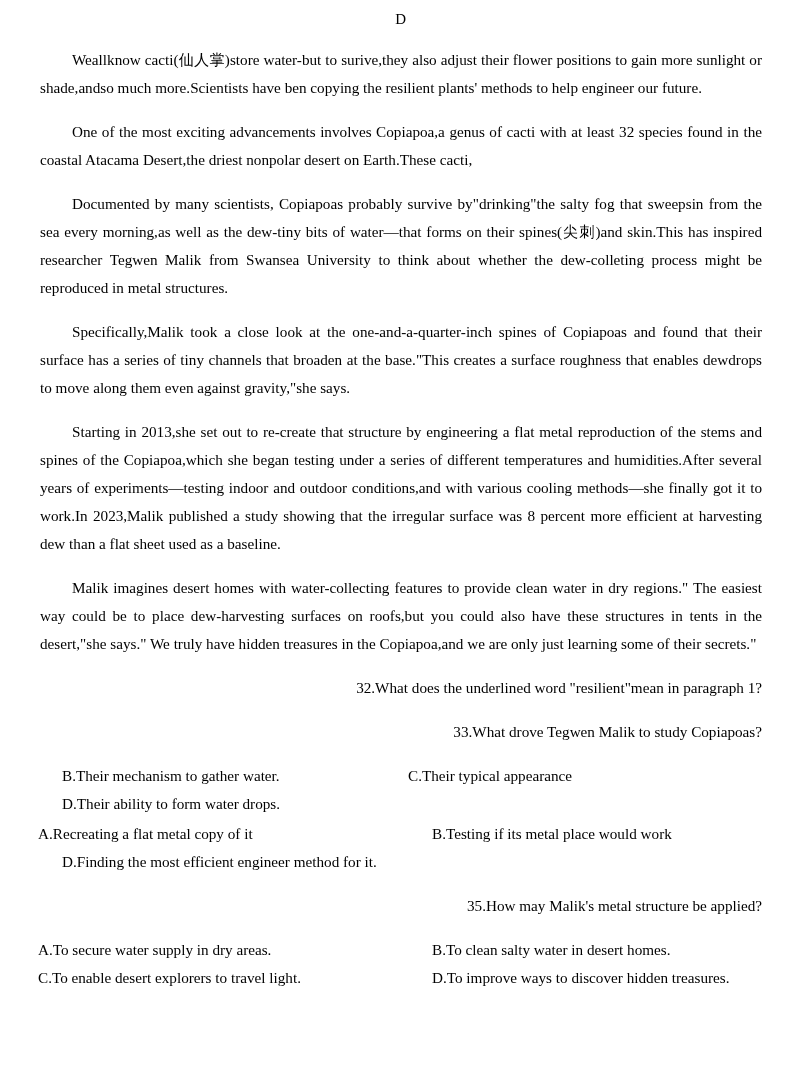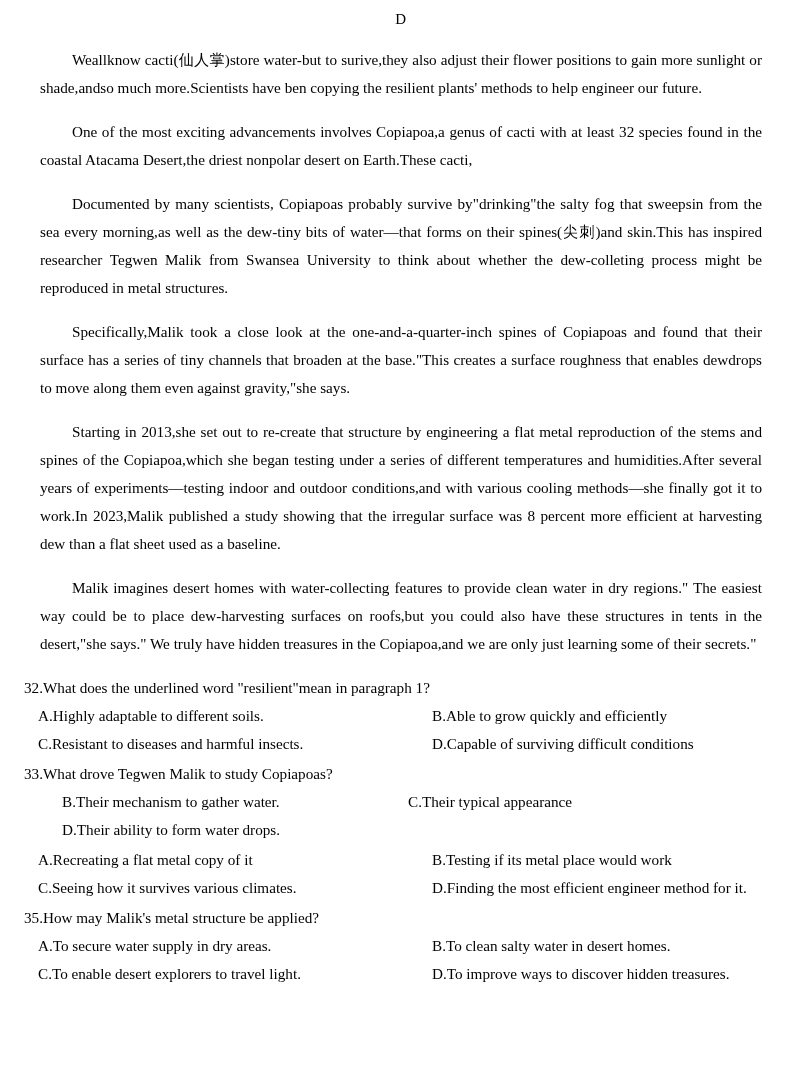--- a/index.html
+++ b/index.html
@@ -37,22 +37,22 @@
   }
   .para.noindent {
     text-indent: 0;
   }
   .q-block {
     margin-top: 2px;
   }
   .q-stem {
     font-size: 15.2px;
     line-height: 28px;
-    margin: 0;
-    text-align: left;
+    margin: 16px;
+    text-align: right;
   }
   .q-options {
     display: flex;
     flex-wrap: wrap;
     padding-left: 14px;
   }
   .q-opt {
     width: 50%;
     box-sizing: border-box;
     font-size: 15.2px;
@@ -72,42 +72,35 @@
 
   <p class="para">Weallknow cacti(仙人掌)store water-but to surive,they also adjust their flower positions to gain more sunlight or shade,andso much more.Scientists have ben copying the resilient plants' methods to help engineer our future.</p>
   <p class="para">One of the most exciting advancements involves Copiapoa,a genus of cacti with at least 32 species found in the coastal Atacama Desert,the driest nonpolar desert on Earth.These cacti,</p>
   <p class="para">Documented by many scientists, Copiapoas probably survive by"drinking"the salty fog that sweepsin from the sea every morning,as well as the dew-tiny bits of water—that forms on their spines(尖刺)and skin.This has inspired researcher Tegwen Malik from Swansea University to think about whether the dew-colleting process might be reproduced in metal structures.</p>
   <p class="para">Specifically,Malik took a close look at the one-and-a-quarter-inch spines of Copiapoas and found that their surface has a series of tiny channels that broaden at the base."This creates a surface roughness that enables dewdrops to move along them even against gravity,"she says.</p>
   <p class="para">Starting in 2013,she set out to re-create that structure by engineering a flat metal reproduction of the stems and spines of the Copiapoa,which she began testing under a series of different temperatures and humidities.After several years of experiments—testing indoor and outdoor conditions,and with various cooling methods—she finally got it to work.In 2023,Malik published a study showing that the irregular surface was 8 percent more efficient at harvesting dew than a flat sheet used as a baseline.</p>
   <p class="para">Malik imagines desert homes with water-collecting features to provide clean water in dry regions." The easiest way could be to place dew-harvesting surfaces on roofs,but you could also have these structures in tents in the desert,"she says." We truly have hidden treasures in the Copiapoa,and we are only just learning some of their secrets."</p>
 
   <div class="q-block">
     <p class="q-stem">32.What does the underlined word "resilient"mean in paragraph 1?</p>
-    <div class="q-options">
-      <div class="q-opt">A.Highly adaptable to different soils.</div>
-      <div class="q-opt right">B.Able to grow quickly and efficiently</div>
-      <div class="q-opt">C.Resistant to diseases and harmful insects.</div>
-      <div class="q-opt right">D.Capable of surviving difficult conditions</div>
-    </div>
   </div>
 
   <div class="q-block">
     <p class="q-stem">33.What drove Tegwen Malik to study Copiapoas?</p>
     <div class="q-options">
       <div class="q-opt right">B.Their mechanism to gather water.</div>
       <div class="q-opt">C.Their typical appearance</div>
       <div class="q-opt right">D.Their ability to form water drops.</div>
     </div>
   </div>
 
   <div class="q-block">
     <div class="q-options">
       <div class="q-opt">A.Recreating a flat metal copy of it</div>
       <div class="q-opt right">B.Testing if its metal place would work</div>
-      <div class="q-opt">C.Seeing how it survives various climates.</div>
       <div class="q-opt right">D.Finding the most efficient engineer method for it.</div>
     </div>
   </div>
 
   <div class="q-block">
     <p class="q-stem">35.How may Malik's metal structure be applied?</p>
     <div class="q-options">
       <div class="q-opt">A.To secure water supply in dry areas.</div>
       <div class="q-opt right">B.To clean salty water in desert homes.</div>
       <div class="q-opt">C.To enable desert explorers to travel light.</div>

